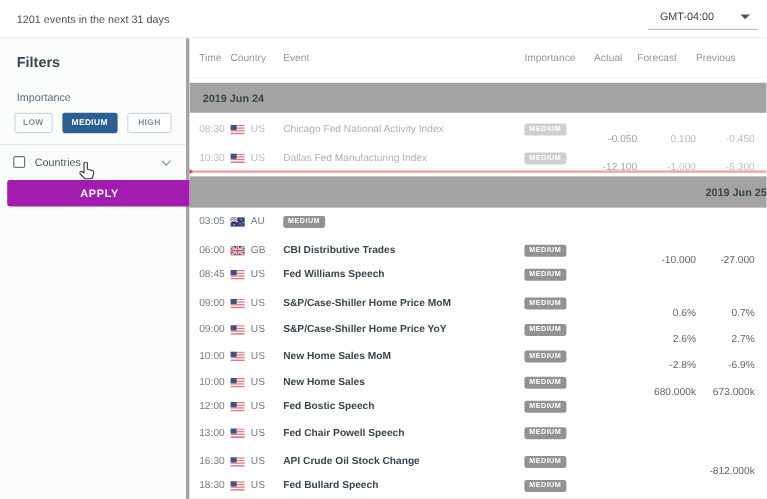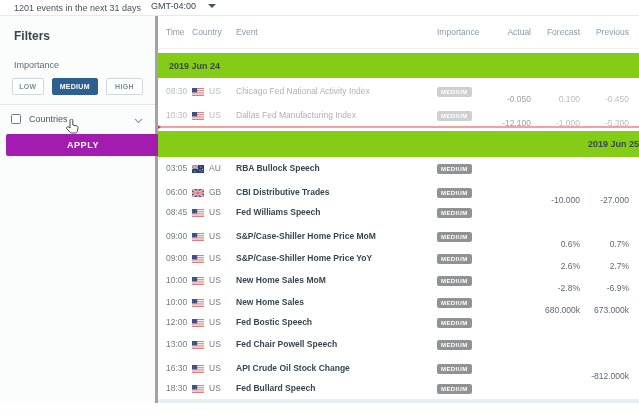--- a/index.html
+++ b/index.html
@@ -1,23 +1,23 @@
 <!DOCTYPE html>
 <html><head>
 <meta charset="utf-8">
 <style>
   * { margin:0; padding:0; box-sizing:border-box; }
   html,body { width:639px; height:416px; overflow:hidden;
     font-family:"Liberation Sans", sans-serif; background:#fff; color:#37474f; }
 
   
-  .topbar { height:16px; display:flex; align-items:center; justify-content:flex-start;
+  .topbar { height:32px; display:flex; align-items:center; justify-content:space-between;
     padding:0 8px 0 14px; border-bottom:1px solid #e7e9ea; background:#fff; }
   .events-summary { font-size:9px; color:#4a5255; }
-  .tz-select { display:flex; align-items:center; gap:12px; font-size:9px; color:#37474f;
+  .tz-select { display:flex; align-items:center; gap:22px; font-size:9px; color:#37474f;
     border-bottom:1px solid #b7bec2; padding:2px 6px 5px 10px; cursor:pointer; }
   .caret-down { width:0; height:0; border-left:4px solid transparent; border-right:4px solid transparent;
     border-top:4px solid #4a5255; }
 
   
   .app { display:flex; height:387px; }
   .sidebar { width:158px; background:#fbfdfd; border-right:3px solid #a3a3a3; position:relative; flex-shrink:0; }
   .main { flex:1; position:relative; background:#fff; overflow:hidden; }
 
   
@@ -36,22 +36,22 @@
   .chevron-down { margin-left:auto; }
   .apply-btn { display:block; width:154px; height:22px; margin:2px 6px 0; background:#a21caf;
     border:none; border-radius:2px; color:#fff; font-size:9px; font-weight:bold;
     letter-spacing:.6px; cursor:pointer; font-family:inherit; }
   .cursor-hand { position:absolute; left:66px; top:103px; z-index:9; pointer-events:none; }
 
   
   .grid { display:grid; grid-template-columns:26px 44px 1fr 58px 36px 49px 49px;
     padding:0 10px 0 8px; align-items:center; }
   .thead { height:33px; font-size:8.5px; color:#8c9aa3; border-bottom:1px solid #f1f3f3; margin-bottom:4px; }
-  .num-h { text-align:right; }
-  .date-band { height:25px; background:#84cc16; display:flex; align-items:center;
+  .num-h { text-align:left; }
+  .date-band { height:25px; background:#a3a3a3; display:flex; align-items:center;
     padding-left:11px; font-size:9px; font-weight:bold; color:#37474f; }
   .row { height:22px; font-size:8.5px; color:#5d686c; cursor:pointer; }
   .past-rows .row { height:24px; }
   .cell-time { color:#6f7e84; }
   .cell-country { display:flex; align-items:flex-end; gap:5px; color:#6f7e84; }
   .flag { display:inline-flex; line-height:0; }
   .cell-event { font-weight:bold; color:#37474f; padding-right:22px; white-space:nowrap; overflow:hidden; }
   .badge { display:inline-block; font-size:6px; font-weight:bold; letter-spacing:.4px; color:#fff;
     background:#909294; border-radius:2px; padding:2px 4px 2px; line-height:1; }
   .num { text-align:right;margin-top:16px; }
@@ -192,21 +192,20 @@
                     <rect y="1.7" width="6" height="0.6" fill="#d65a5a"></rect>
                     <circle cx="9" cy="2" r="0.5" fill="#fff"></circle>
                     <circle cx="8" cy="5.5" r="0.5" fill="#fff"></circle>
                     <circle cx="10.5" cy="4.5" r="0.5" fill="#fff"></circle>
                     <circle cx="9.5" cy="6.8" r="0.4" fill="#fff"></circle>
                     <circle cx="3" cy="6.2" r="0.5" fill="#fff"></circle>
                   </svg>
                 </span>
       <span>AU</span>
     </span>
-    <span class="cell-event">RBA Bullock Speech</span>
     <span>
       <span class="badge">MEDIUM</span>
     </span>
     <span class="num actual"></span>
     <span class="num"></span>
     <span class="num"></span>
   </div>
 
   <div class="grid row">
     <span class="cell-time">06:00</span>

